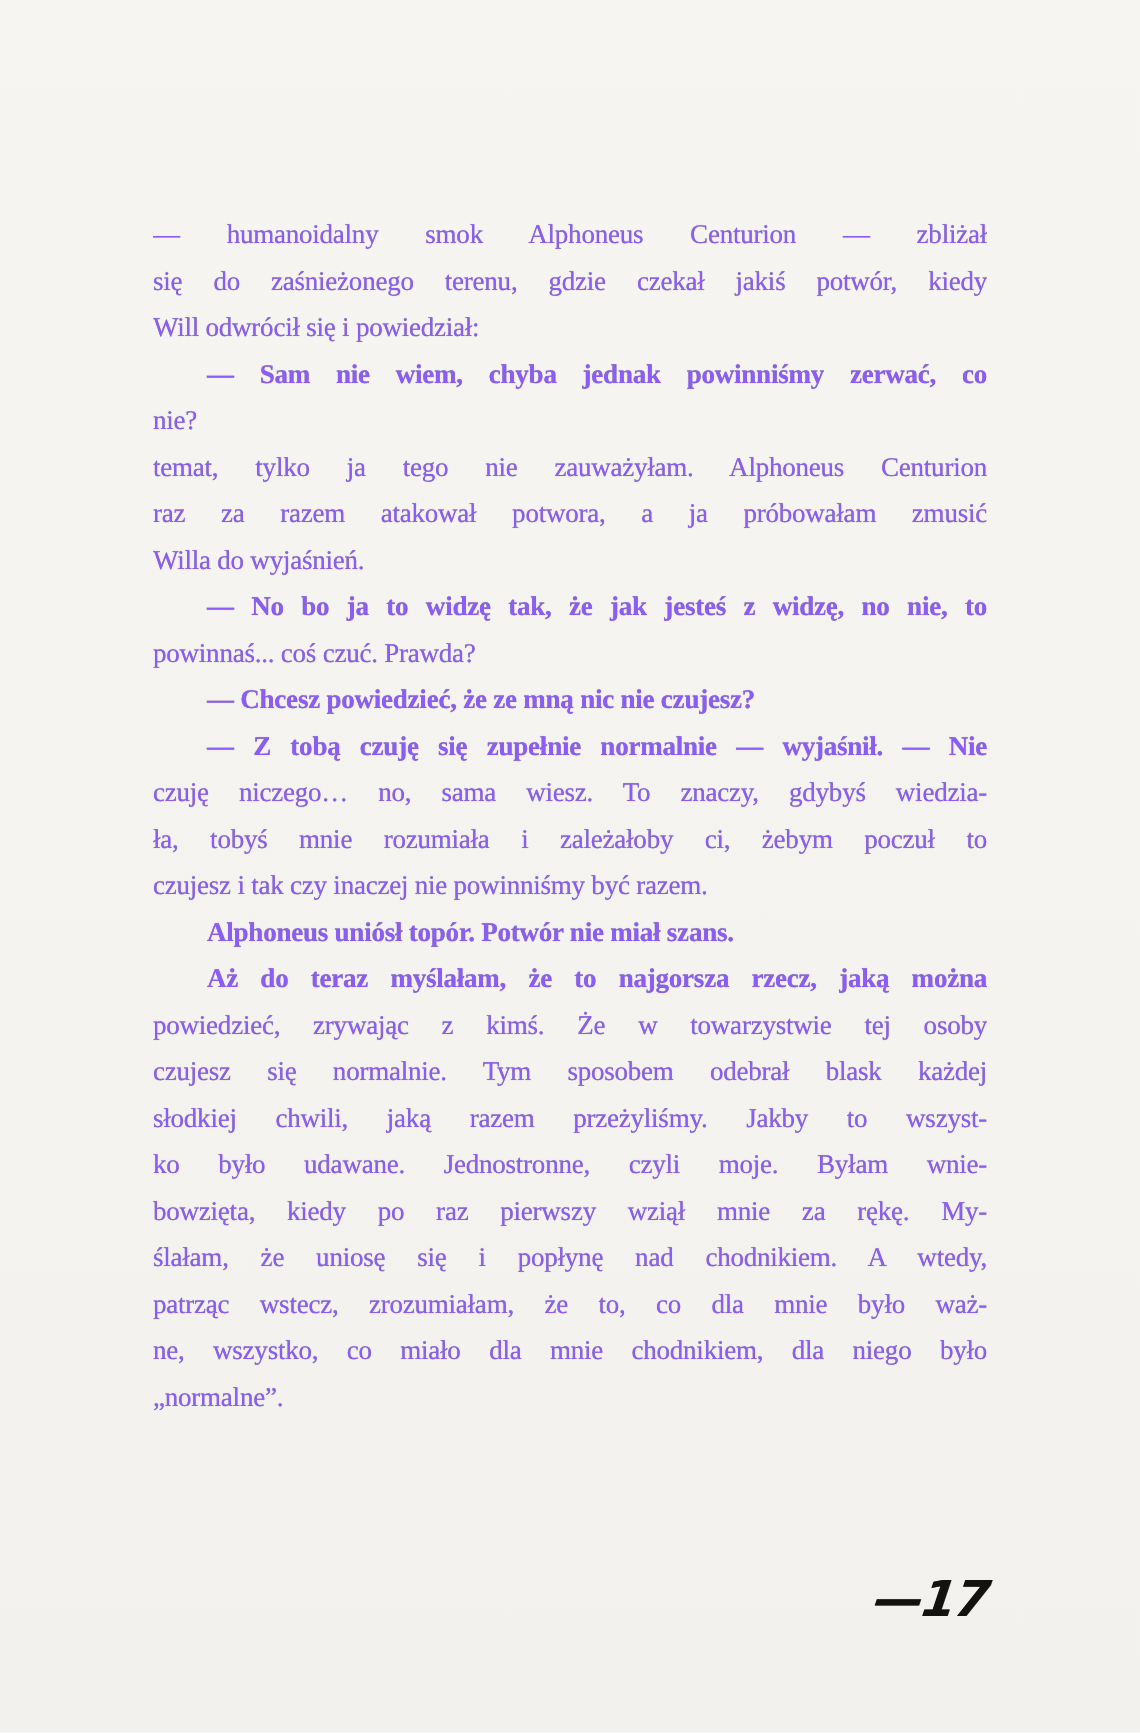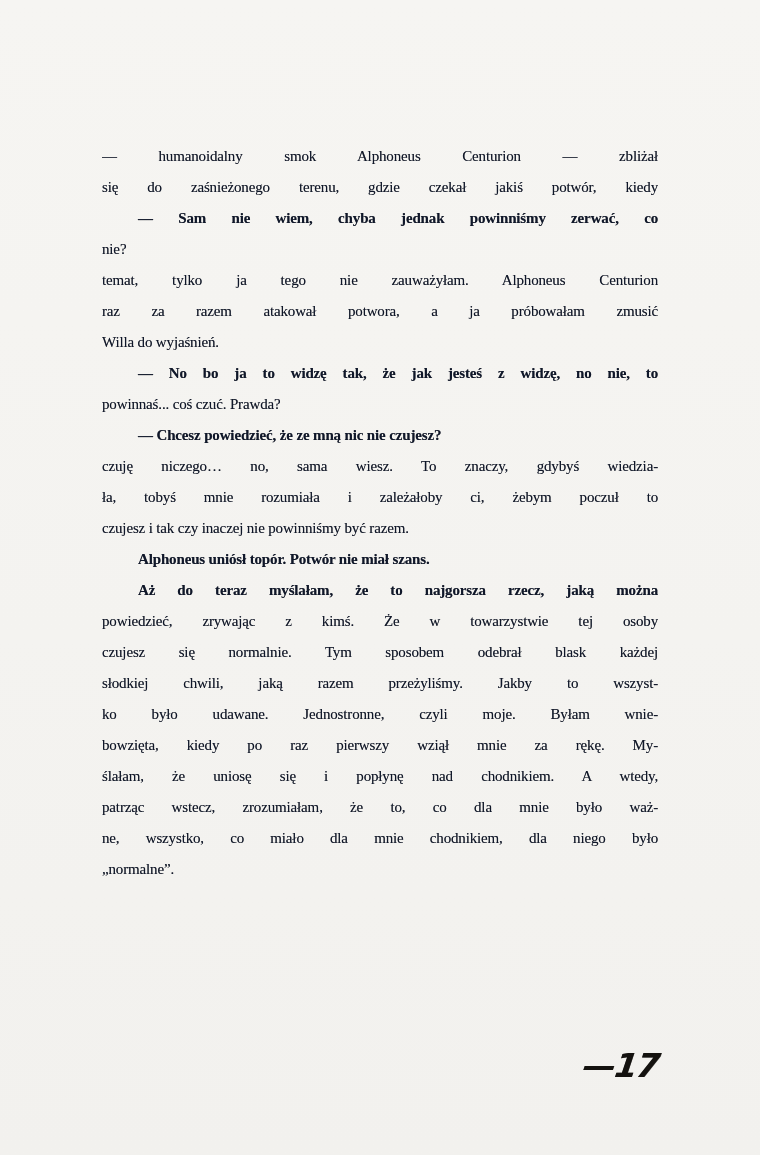--- a/index.html
+++ b/index.html
@@ -16,24 +16,24 @@
   }
   .page {
     position: absolute;
     inset: 0;
   }
   .text-block {
     position: absolute;
     left: 102px;
     top: 141px;
     width: 556px;
-    font-size: 15px;
+    font-size: 18px;
     line-height: 31px;
     letter-spacing: -0.15px;
-    color: #0f172a;
+    color: #8b5cf6;
     text-shadow: 0 0 0.5px rgba(45, 42, 38, 0.55);
   }
   .line {
     height: 31px;
     overflow: hidden;
     text-align: left;
   }
   
   .line.j {
     text-align: justify;
@@ -63,28 +63,30 @@
   }
 </style>
 </head>
 <body>
 
 <div class="page">
 
   <main class="text-block">
     <div class="line j">— humanoidalny smok Alphoneus Centurion — zbliżał</div>
     <div class="line j">się do zaśnieżonego terenu, gdzie czekał jakiś potwór, kiedy</div>
+    <div class="line">Will odwrócił się i powiedział:</div>
     <div class="line j i">— Sam nie wiem, chyba jednak powinniśmy zerwać, co</div>
     <div class="line">nie?</div>
     <div class="line j">temat, tylko ja tego nie zauważyłam. Alphoneus Centurion</div>
     <div class="line j">raz za razem atakował potwora, a ja próbowałam zmusić</div>
     <div class="line">Willa do wyjaśnień.</div>
     <div class="line j i">— No bo ja to widzę tak, że jak jesteś z widzę, no nie, to</div>
     <div class="line">powinnaś... coś czuć. Prawda?</div>
     <div class="line i">— Chcesz powiedzieć, że ze mną nic nie czujesz?</div>
+    <div class="line j i">— Z tobą czuję się zupełnie normalnie — wyjaśnił. — Nie</div>
     <div class="line j">czuję niczego… no, sama wiesz. To znaczy, gdybyś wiedzia-</div>
     <div class="line j">ła, tobyś mnie rozumiała i zależałoby ci, żebym poczuł to</div>
     <div class="line">czujesz i tak czy inaczej nie powinniśmy być razem.</div>
     <div class="line i">Alphoneus uniósł topór. Potwór nie miał szans.</div>
     <div class="line j i">Aż do teraz myślałam, że to najgorsza rzecz, jaką można</div>
     <div class="line j">powiedzieć, zrywając z kimś. Że w towarzystwie tej osoby</div>
     <div class="line j">czujesz się normalnie. Tym sposobem odebrał blask każdej</div>
     <div class="line j">słodkiej chwili, jaką razem przeżyliśmy. Jakby to wszyst-</div>
     <div class="line j">ko było udawane. Jednostronne, czyli moje. Byłam wnie-</div>
     <div class="line j">bowzięta, kiedy po raz pierwszy wziął mnie za rękę. My-</div>

